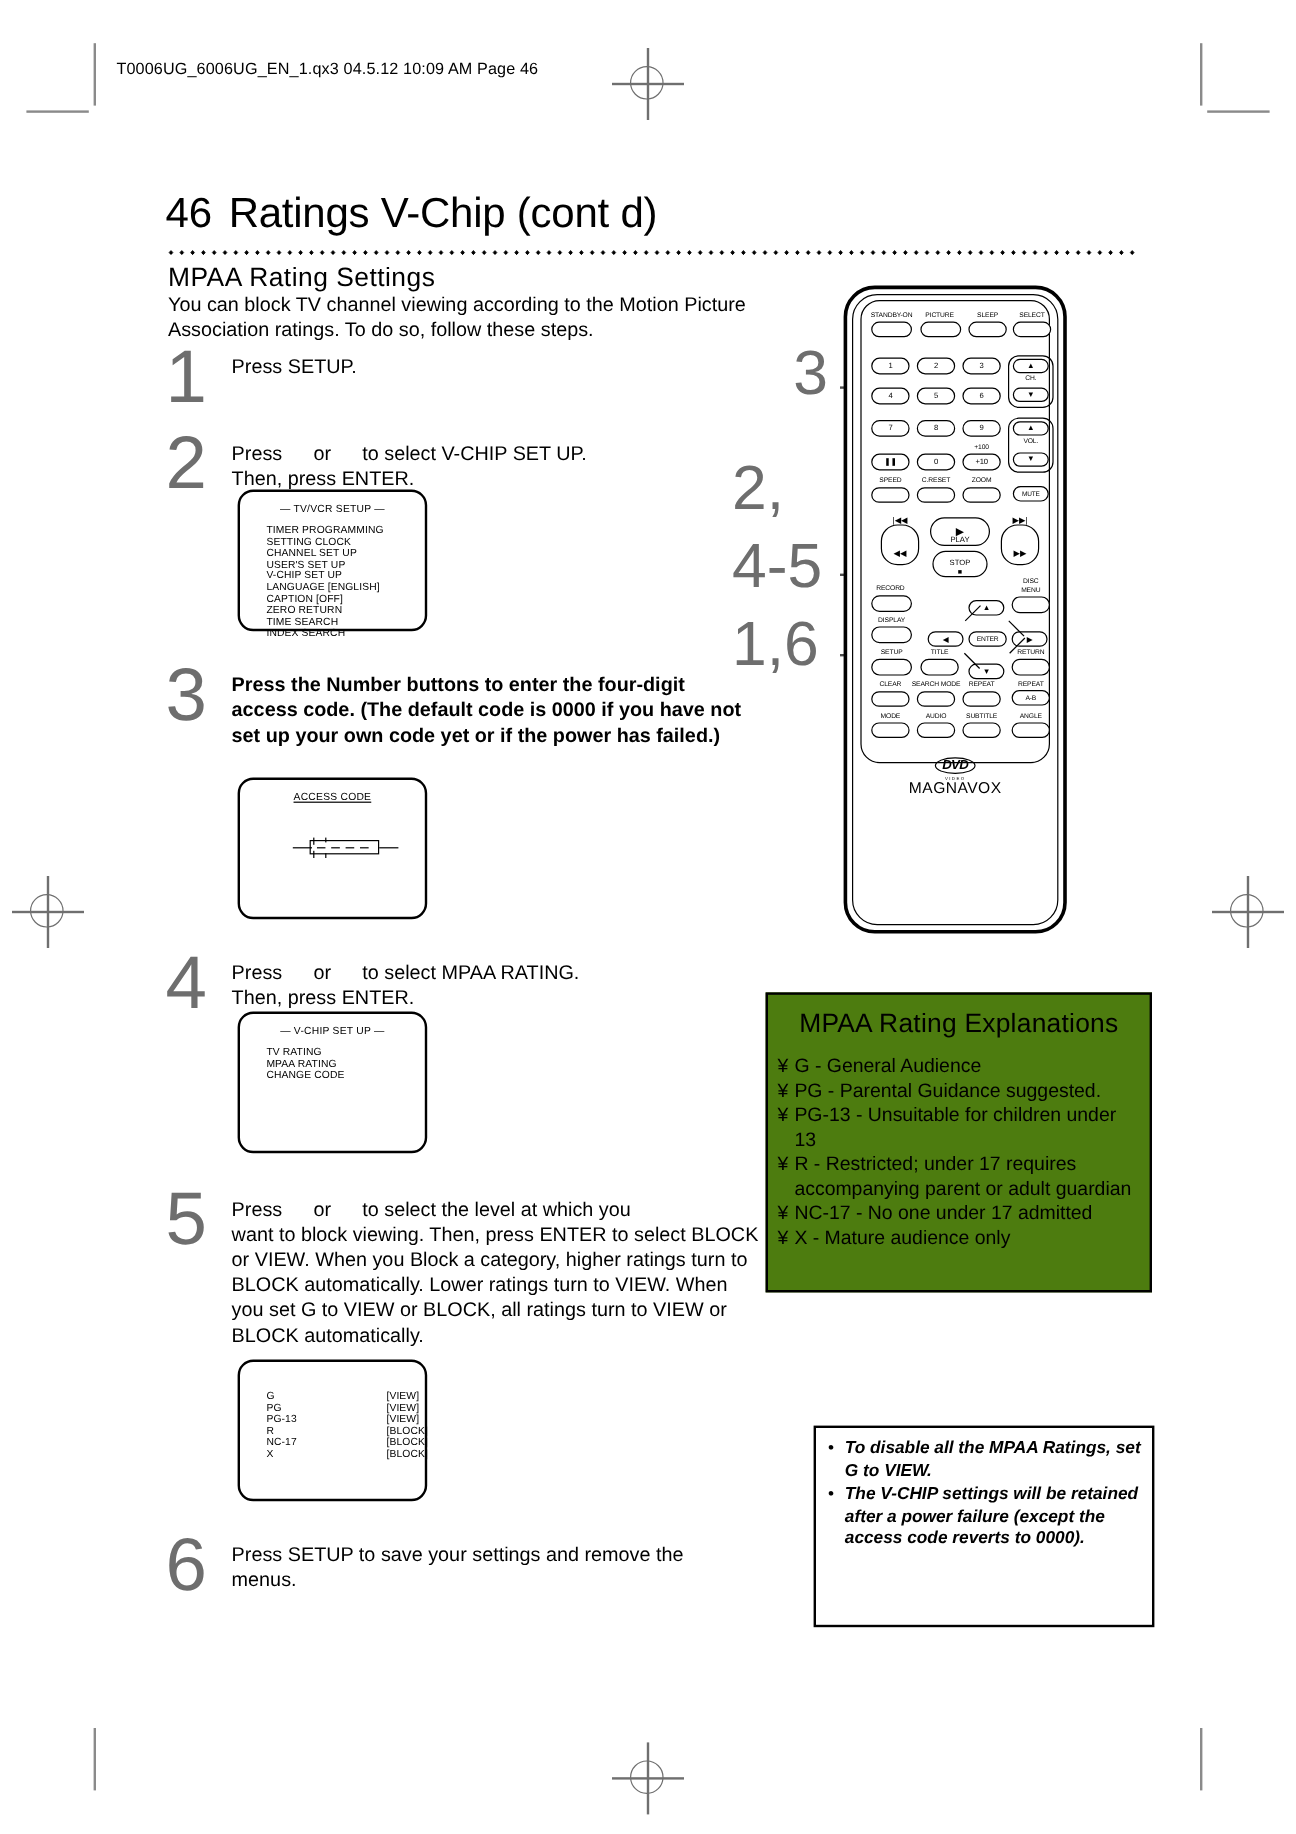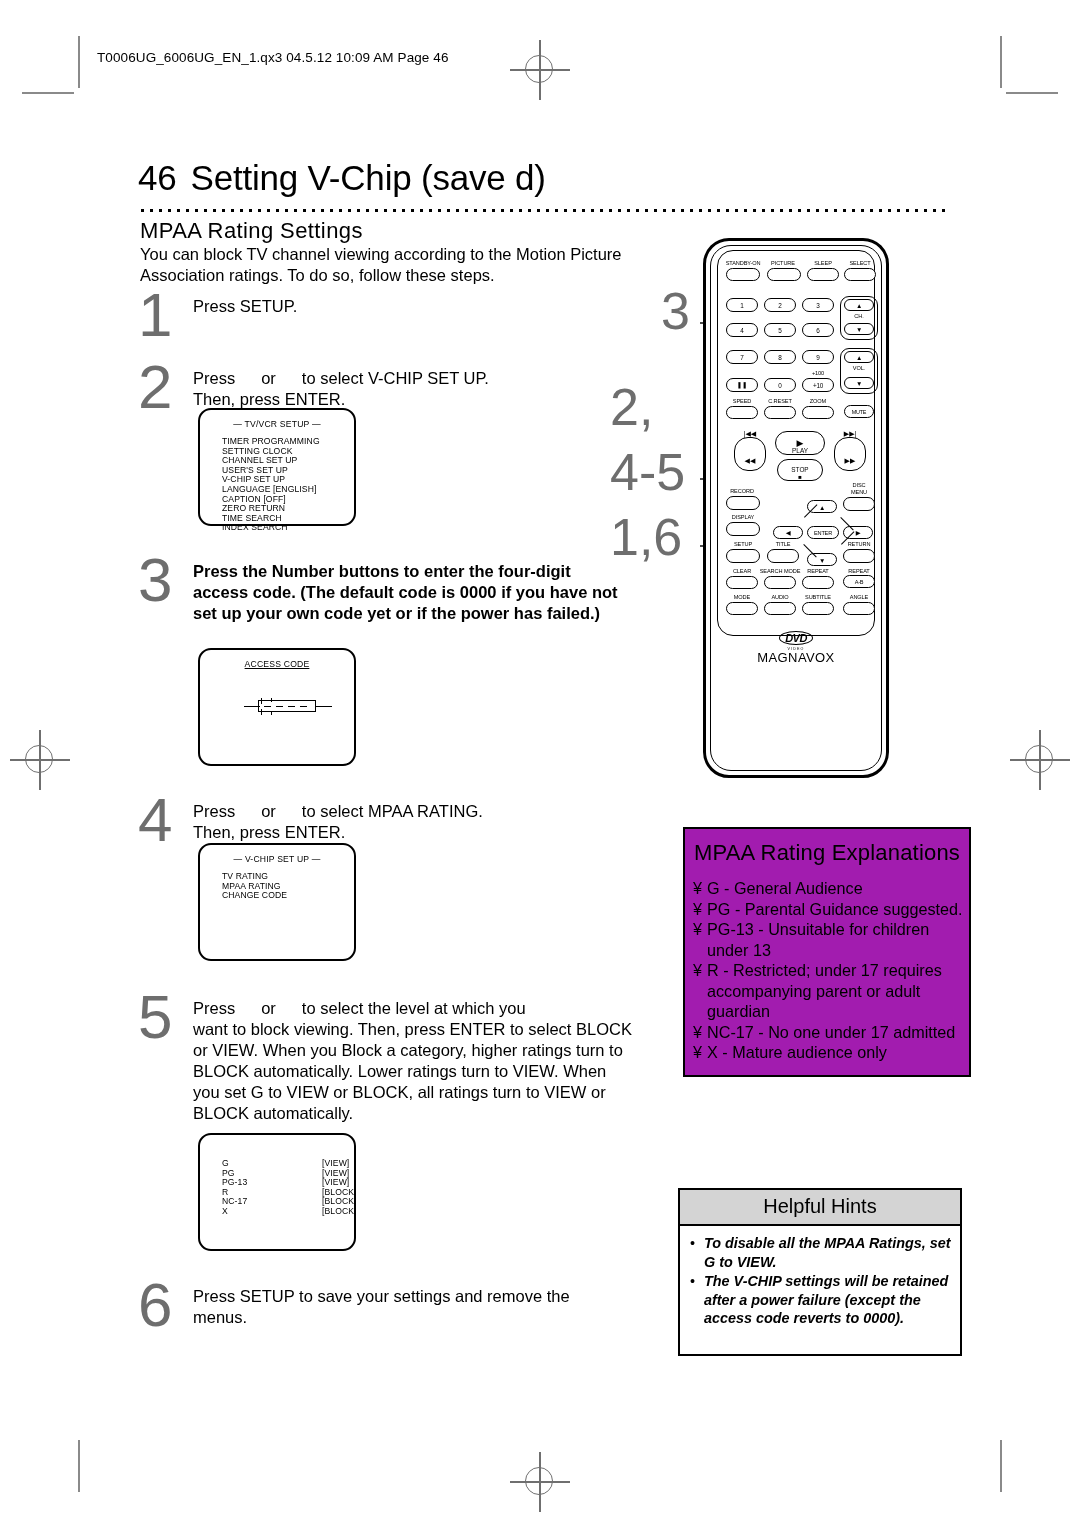--- a/index.html
+++ b/index.html
@@ -73,22 +73,22 @@
   .rpad{position:absolute;border:1.3px solid #000;border-radius:9px;box-sizing:border-box;}
   .diag{position:absolute;background:#000;height:1.2px;transform-origin:0 0;}
   .brandbox{position:absolute;left:0;right:0;text-align:center;}
   .dvdlogo{font-size:11px;font-weight:bold;font-style:italic;letter-spacing:-.5px;
            border:1.2px solid #000;border-radius:50%/50%;display:inline-block;
            padding:0 5px;line-height:12px;}
   .videotxt{font-size:3.6px;letter-spacing:1.2px;margin-top:1px;}
   .brandname{font-size:13px;letter-spacing:.4px;margin-top:8px;}
 
   
-  .expbox{position:absolute;left:683px;top:827px;width:288px;height:250px;
-          border:2.5px solid #000;background:#a21caf;box-sizing:border-box;}
+  .expbox{position:absolute;left:638px;top:827px;width:322px;height:250px;
+          border:2.5px solid #000;background:#4d7c0f;box-sizing:border-box;}
   .expbox h3{margin:11px 0 0 0;text-align:center;font-size:22px;font-weight:400;letter-spacing:.2px;}
   .expbox ul{list-style:none;margin:12px 0 0 0;padding:0 6px 0 8px;}
   .expbox ul li{font-size:16.2px;line-height:20.5px;display:flex;}
   .expbox ul li .bl{width:14px;flex:0 0 14px;}
   .expbox ul li .tx{flex:1;}
 
   
   .hints{position:absolute;left:678px;top:1188px;width:284px;height:168px;
          border:2.5px solid #000;background:#fff;box-sizing:border-box;}
   .hints .hh{background:#d4d4d4;border-bottom:2.5px solid #000;text-align:center;
@@ -117,21 +117,21 @@
 <div class="regmark" style="left:510px;top:40px;">
     <i></i>
   </div>
 <div class="regmark" style="left:510px;top:1452px;">
     <i></i>
   </div>
 
 <div class="filehdr">T0006UG_6006UG_EN_1.qx3  04.5.12  10:09 AM  Page 46</div>
 
 <div class="pagetitle">
-  <span class="num">46</span><span>Setting V-Chip (save d)</span>
+  <span class="num">46</span><span>Ratings V-Chip (cont d)</span>
 </div>
 <div class="dotrule"></div>
 
 <div class="sectionhead">MPAA Rating Settings</div>
 <div class="intro">You can block TV channel viewing according to the Motion Picture Association ratings. To do so, follow these steps.</div>
 
 <div class="step" style="left:138px;top:288px;width:500px;">
   <div class="bignum">1</div>
   <div class="body">Press SETUP.</div>
 </div>
@@ -422,21 +422,20 @@
         <span class="tx">NC-17 - No one under 17 admitted</span>
       </li>
     <li>
         <span class="bl">¥</span>
         <span class="tx">X - Mature audience only</span>
       </li>
   </ul>
 </div>
 
 <div class="hints">
-  <div class="hh">Helpful Hints</div>
   <ul>
     <li>
         <span class="bl">•</span>
         <span class="tx">To disable all the MPAA Ratings, set G to VIEW.</span>
       </li>
     <li>
         <span class="bl">•</span>
         <span class="tx">The V-CHIP settings will be retained after a power failure (except the access code reverts to 0000).</span>
       </li>
   </ul>

